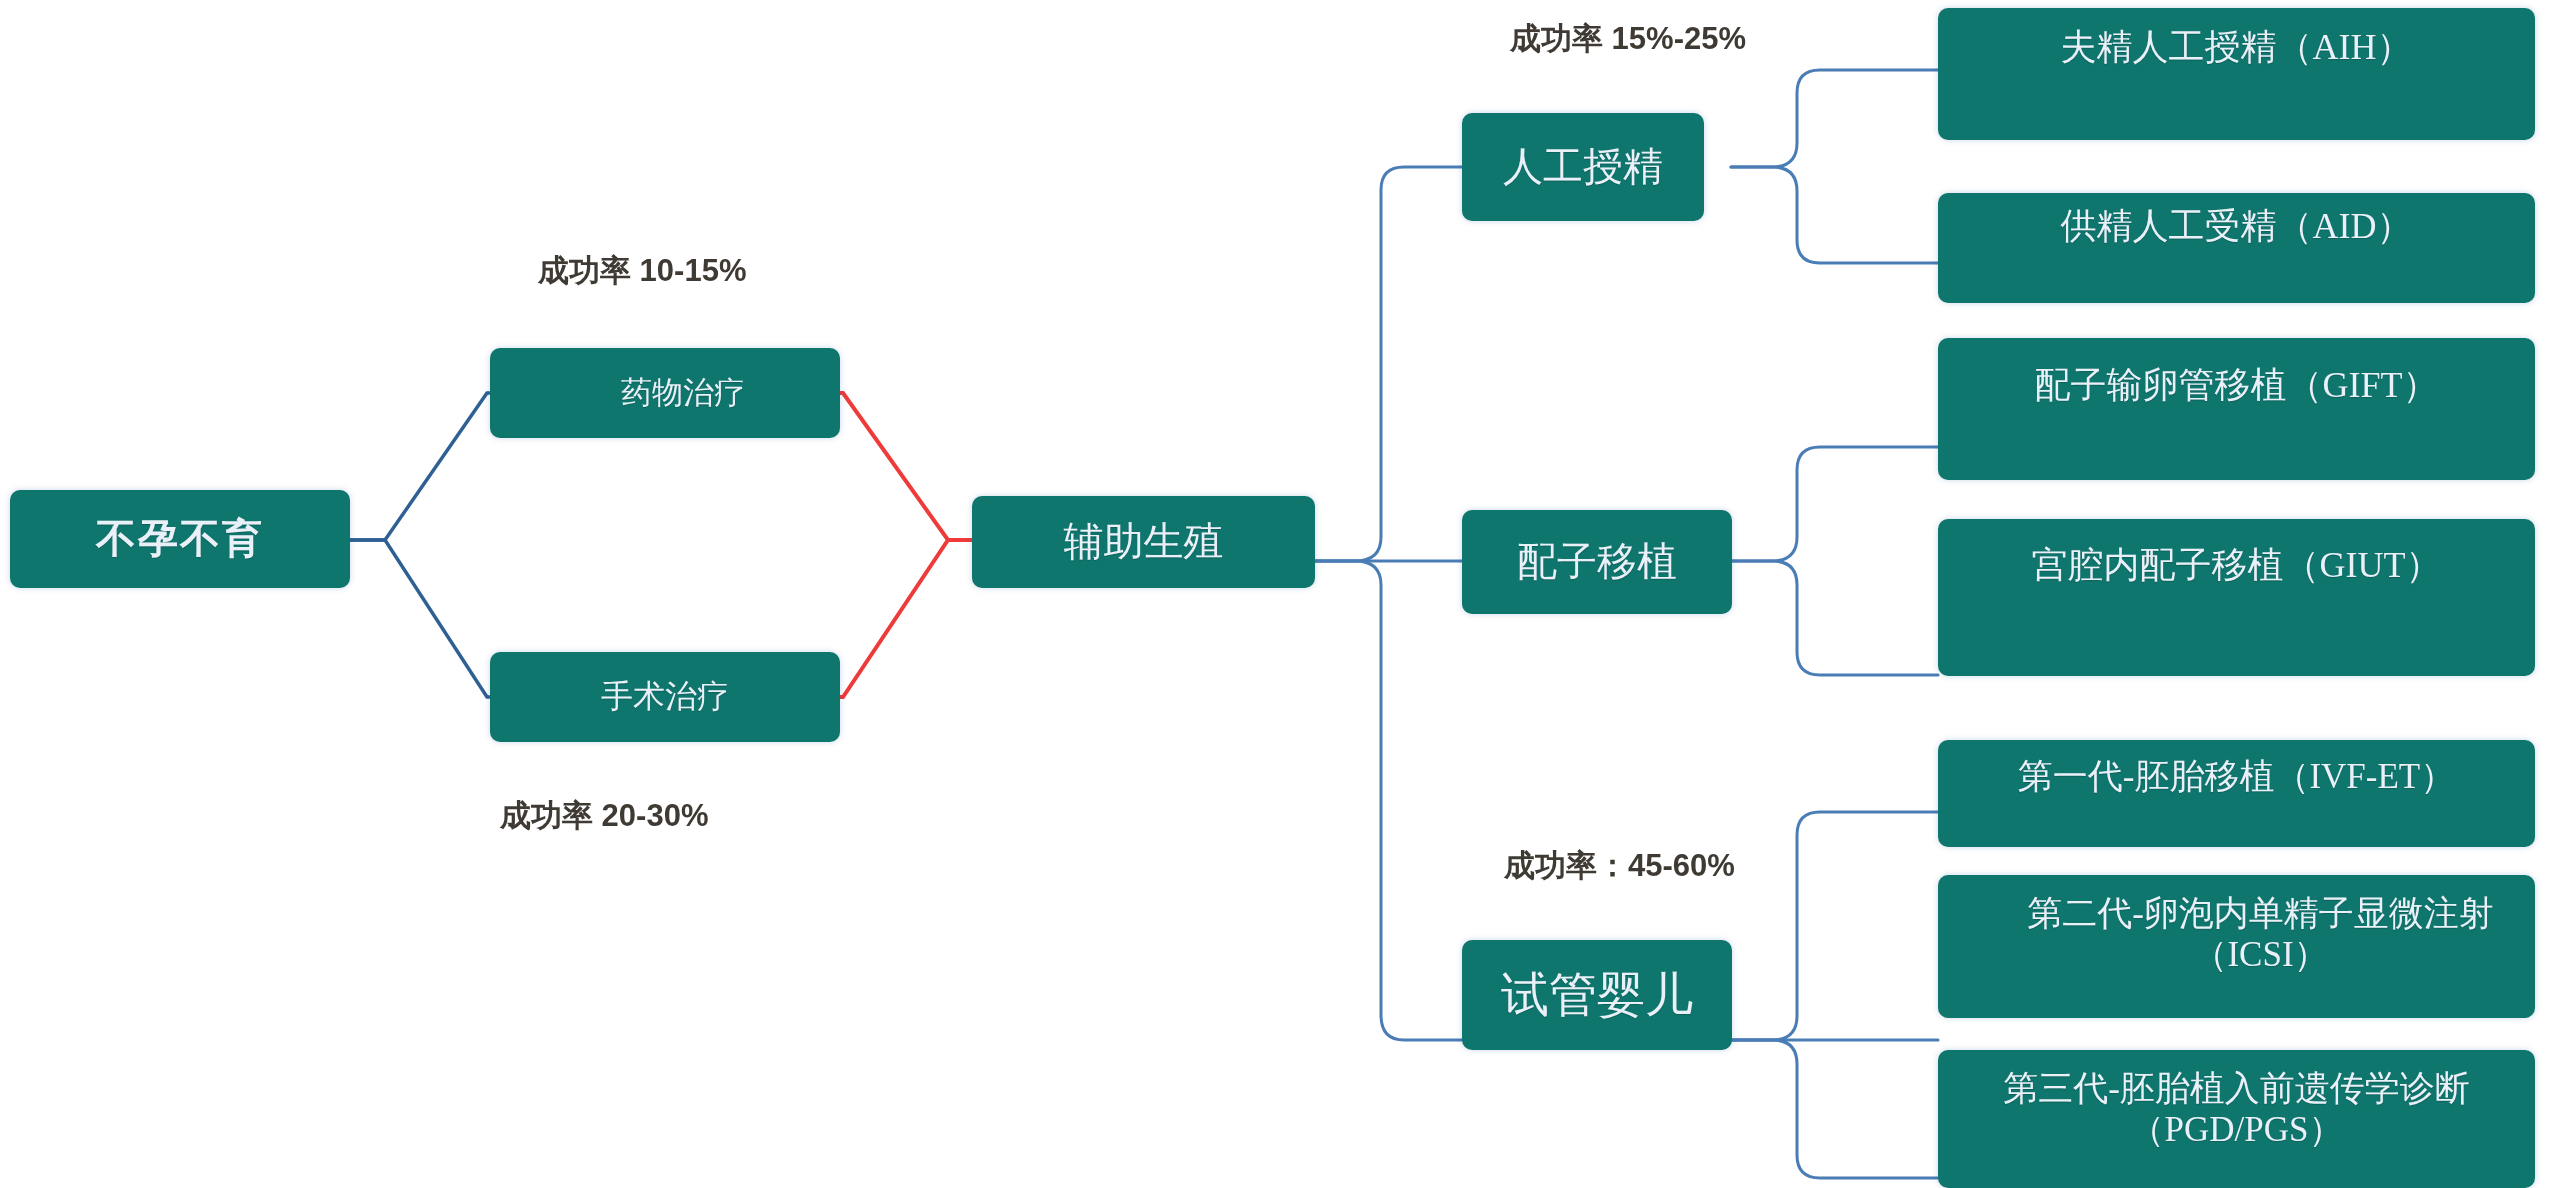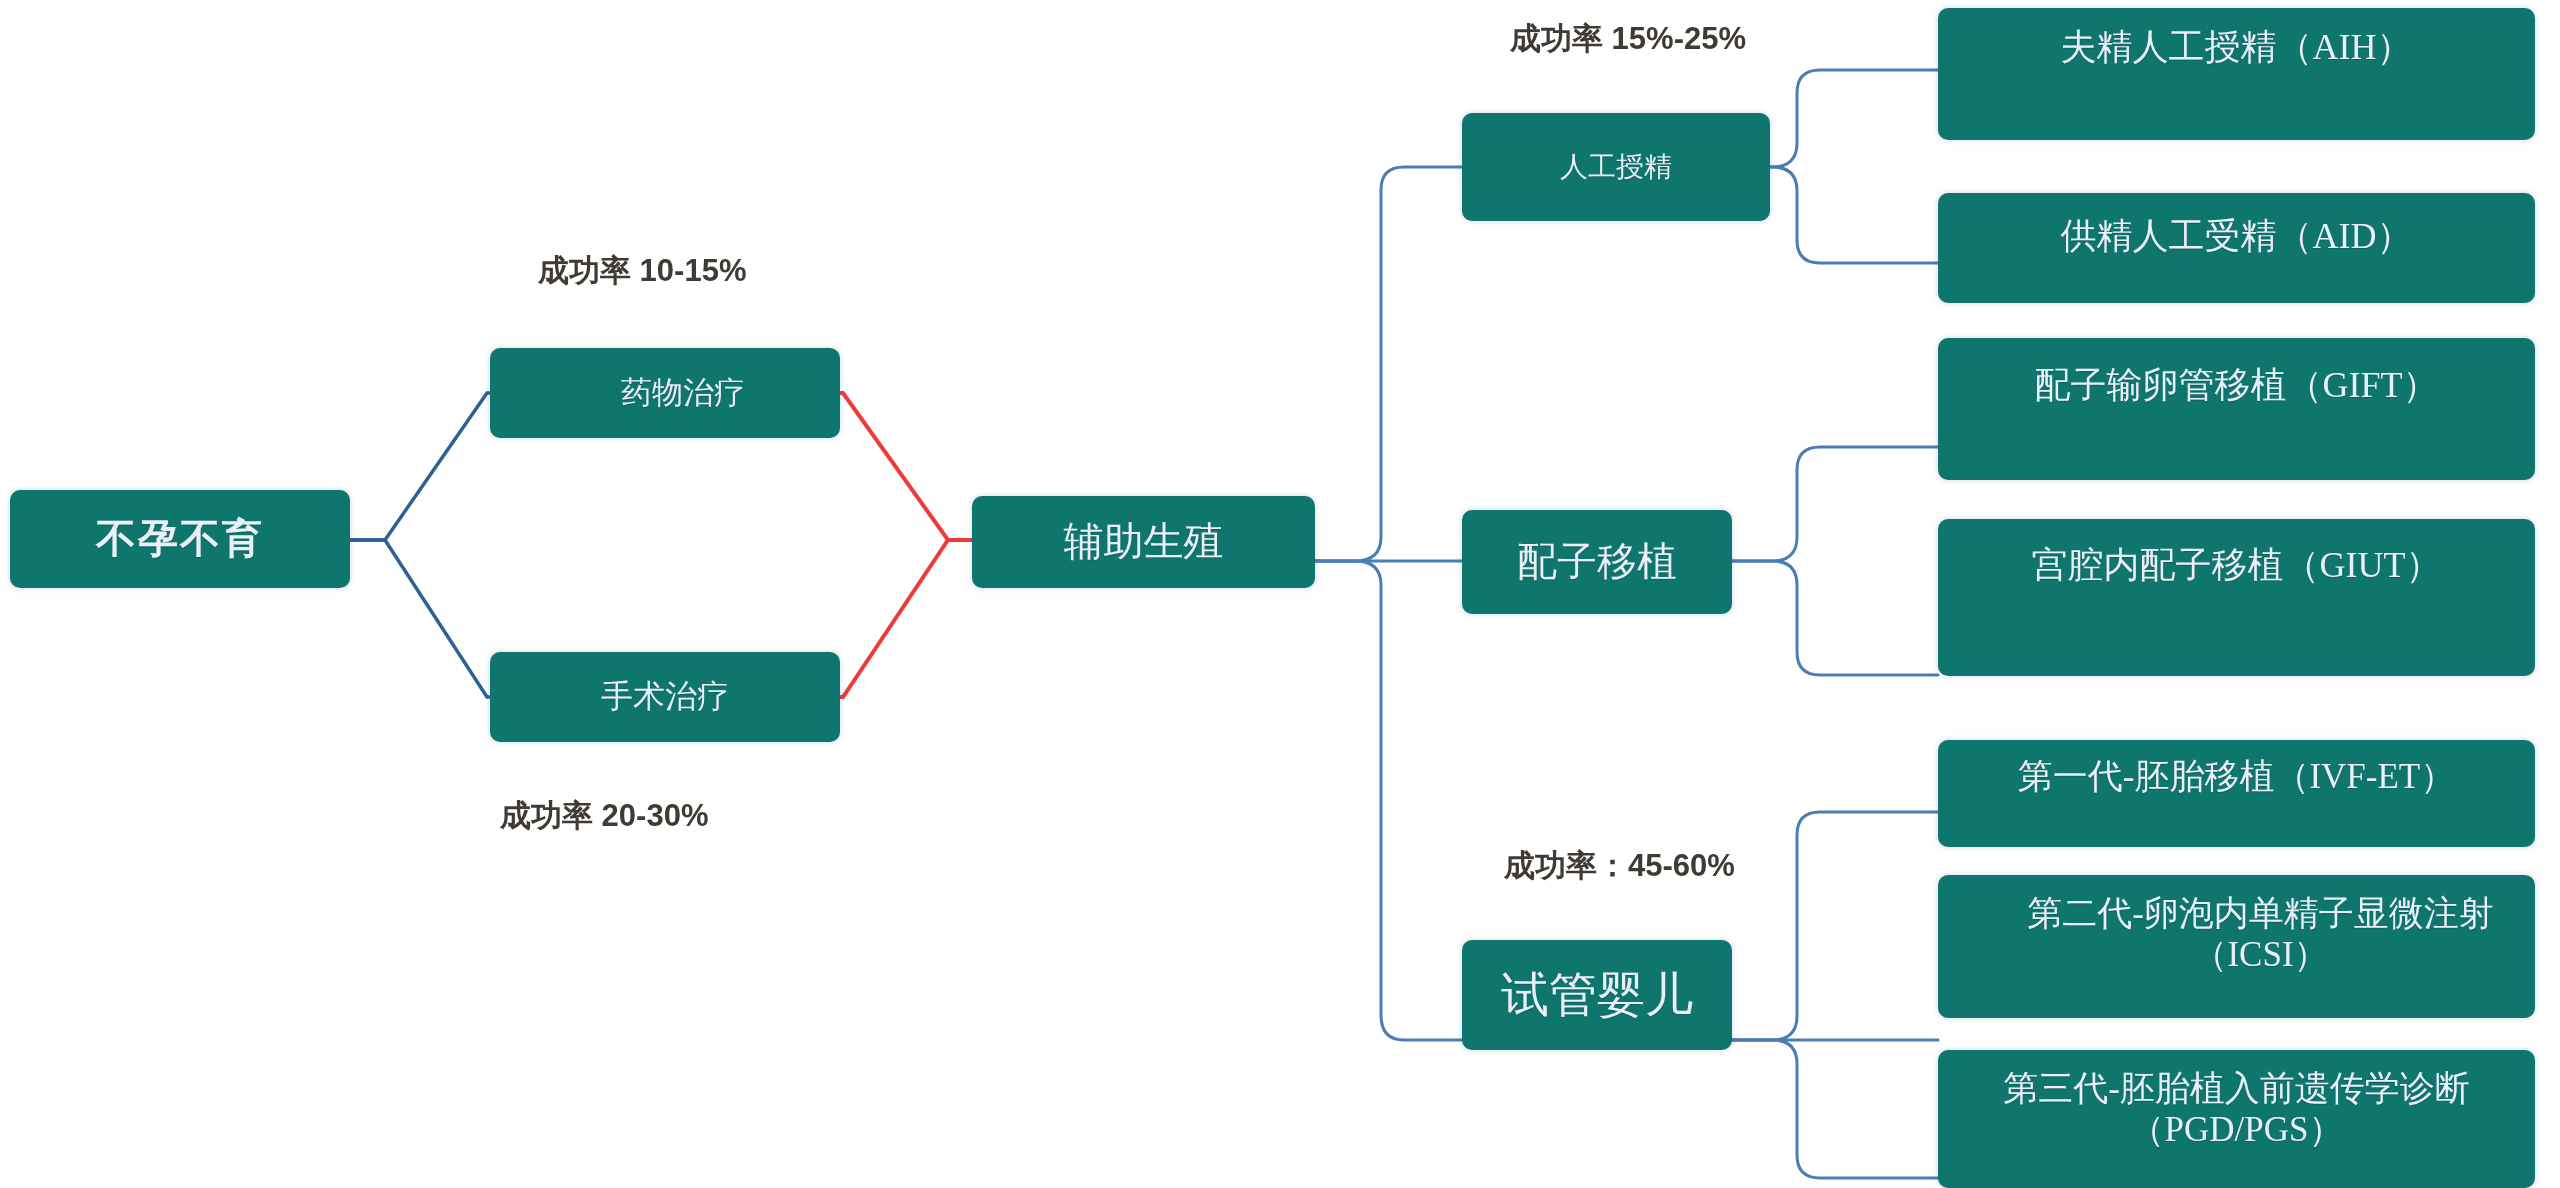--- a/index.html
+++ b/index.html
@@ -97,28 +97,28 @@
   <div class="node vcenter" style="left:490px;top:652px;width:350px;height:90px;font-size:32px;">
     <span>手术治疗</span>
   </div>
   <div class="label" style="left:500px;top:795px;font-size:31px;">成功率 20-30%</div>
 
   <div class="node vcenter" style="left:972px;top:496px;width:343px;height:92px;font-size:40px;">
     <span>辅助生殖</span>
   </div>
 
   <div class="label" style="left:1510px;top:18px;font-size:31px;">成功率 15%-25%</div>
-  <div class="node vcenter" style="left:1462px;top:113px;width:308px;height:108px;font-size:28px;">
+  <div class="node vcenter" style="left:1462px;top:113px;width:242px;height:108px;font-size:40px;">
     <span>人工授精</span>
   </div>
 
   <div class="node" style="left:1938px;top:8px;width:597px;height:132px;font-size:36px;padding-top:18px;">
     <span>夫精人工授精（AIH）</span>
   </div>
-  <div class="node" style="left:1938px;top:193px;width:597px;height:110px;font-size:36px;padding-top:22px;">
+  <div class="node" style="left:1938px;top:193px;width:597px;height:110px;font-size:36px;padding-top:12px;">
     <span>供精人工受精（AID）</span>
   </div>
 
   <div class="node vcenter" style="left:1462px;top:510px;width:270px;height:104px;font-size:40px;">
     <span>配子移植</span>
   </div>
 
   <div class="node" style="left:1938px;top:338px;width:597px;height:142px;font-size:36px;padding-top:26px;">
     <span>配子输卵管移植（GIFT）</span>
   </div>

